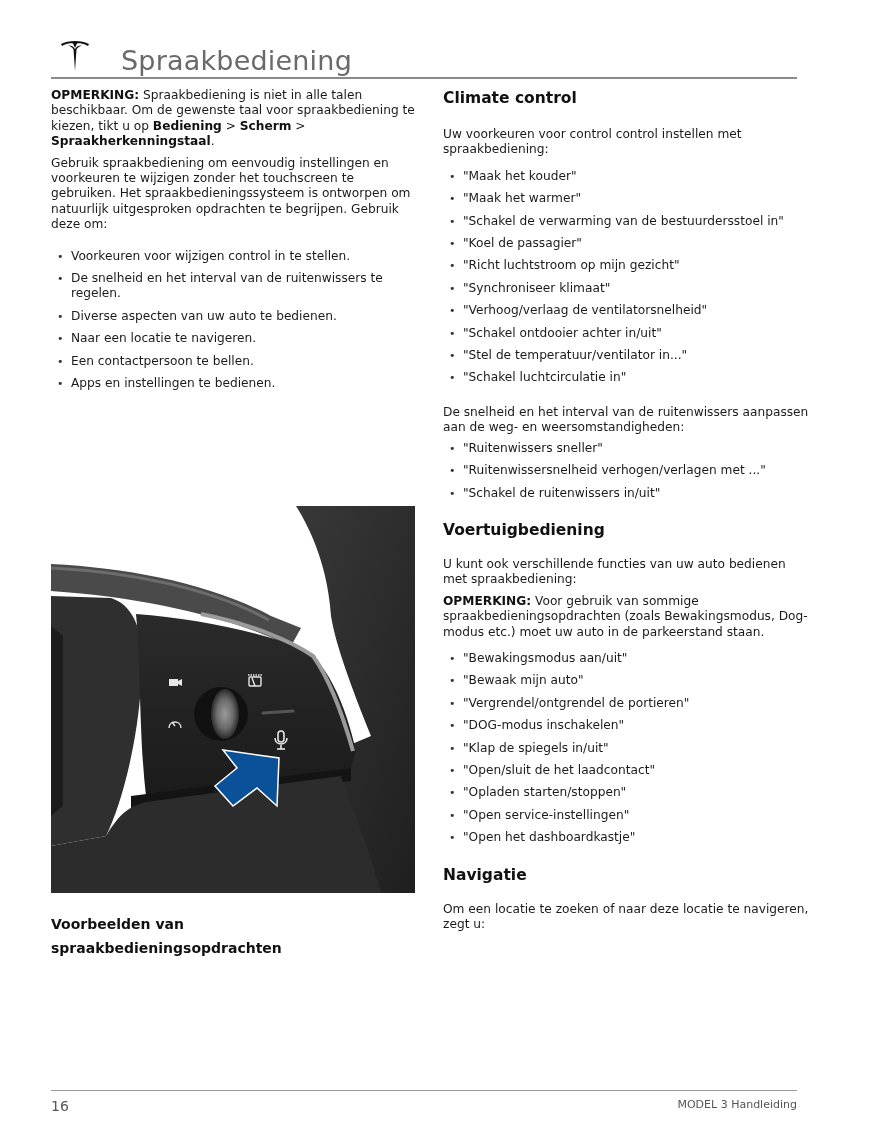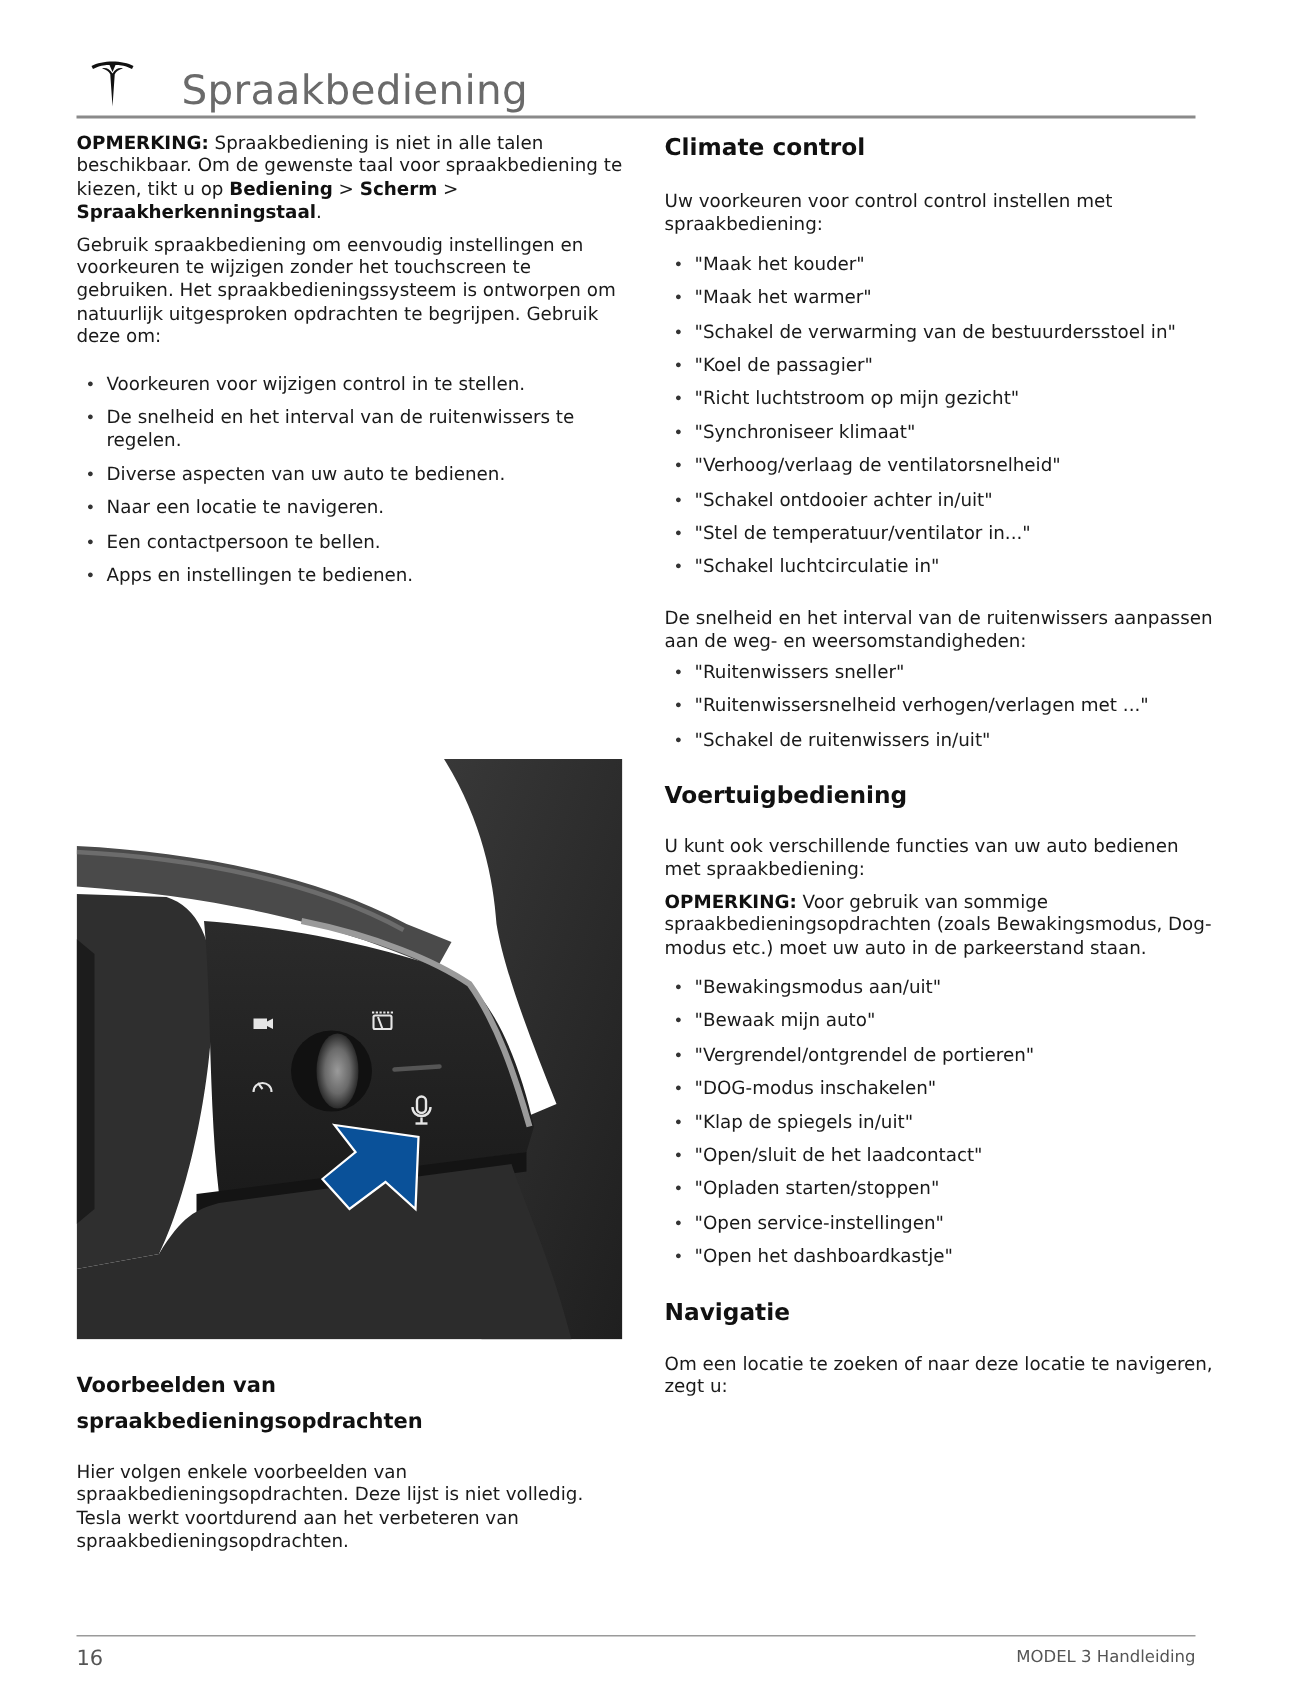--- a/index.html
+++ b/index.html
@@ -115,21 +115,20 @@
 
     <circle cx="170" cy="208" r="27" fill="#111"></circle>
     <ellipse cx="174" cy="208" rx="14" ry="25" fill="url(#gKnob)"></ellipse>
 
     <path d="M172 244 L228 252 L226 300 L206 282 L182 300 L164 280 L186 262 Z" fill="#0a5199" stroke="#ffffff" stroke-width="1.5"></path>
   </svg>
 </div>
 
 <div class="col" style="left:51px; top:912px; width:365px;">
   <h1 class="section-lg" style="margin-bottom:14px;">Voorbeelden van spraakbedieningsopdrachten</h1>
-  <p>Hier volgen enkele voorbeelden van spraakbedieningsopdrachten. Deze lijst is niet volledig. Tesla werkt voortdurend aan het verbeteren van spraakbedieningsopdrachten.</p>
 </div>
 
 <div class="col col-right">
   <section>
     <h2 class="section" style="margin-bottom:19px;">Climate control</h2>
     <p style="margin-bottom:11px;">Uw voorkeuren voor control control instellen met spraakbediening:</p>
     <ul class="bullets">
       <li>"Maak het kouder"</li>
       <li>"Maak het warmer"</li>
       <li>"Schakel de verwarming van de bestuurdersstoel in"</li>

